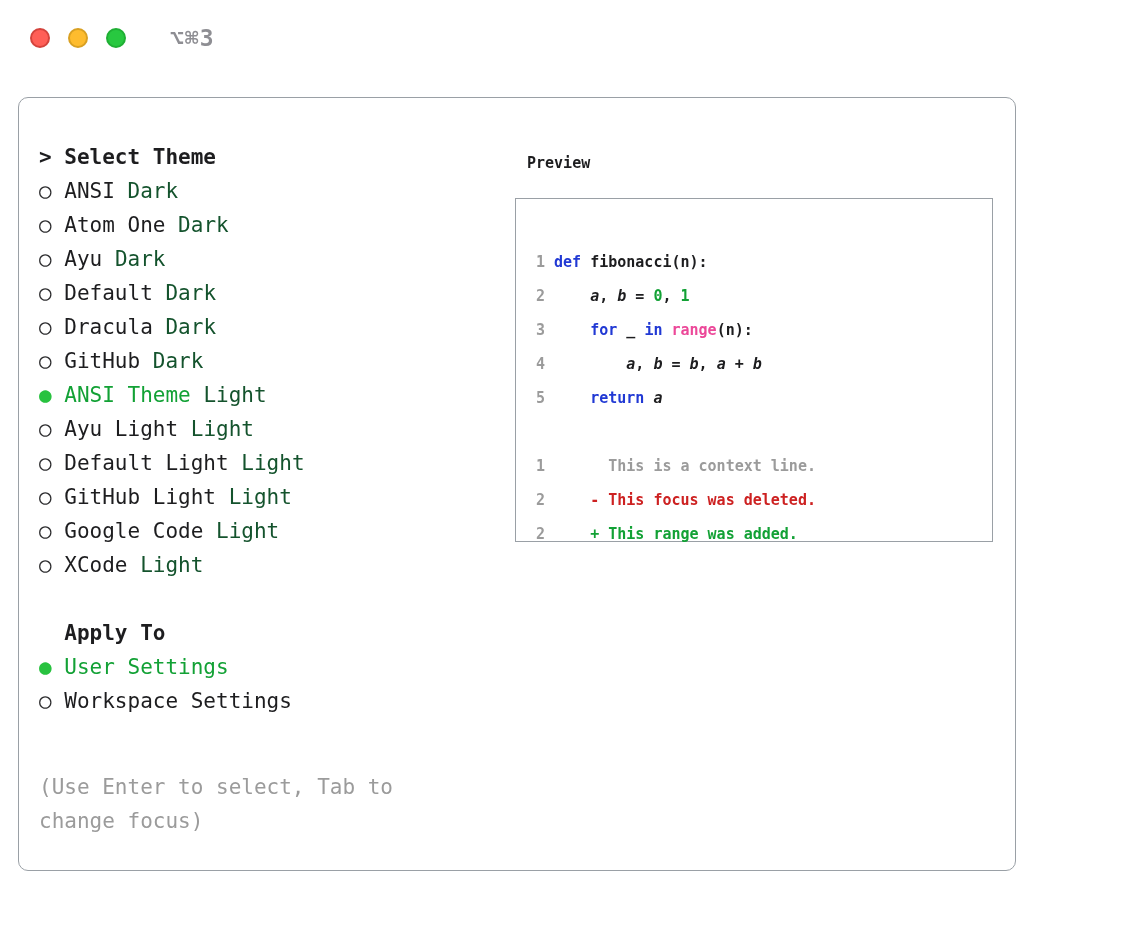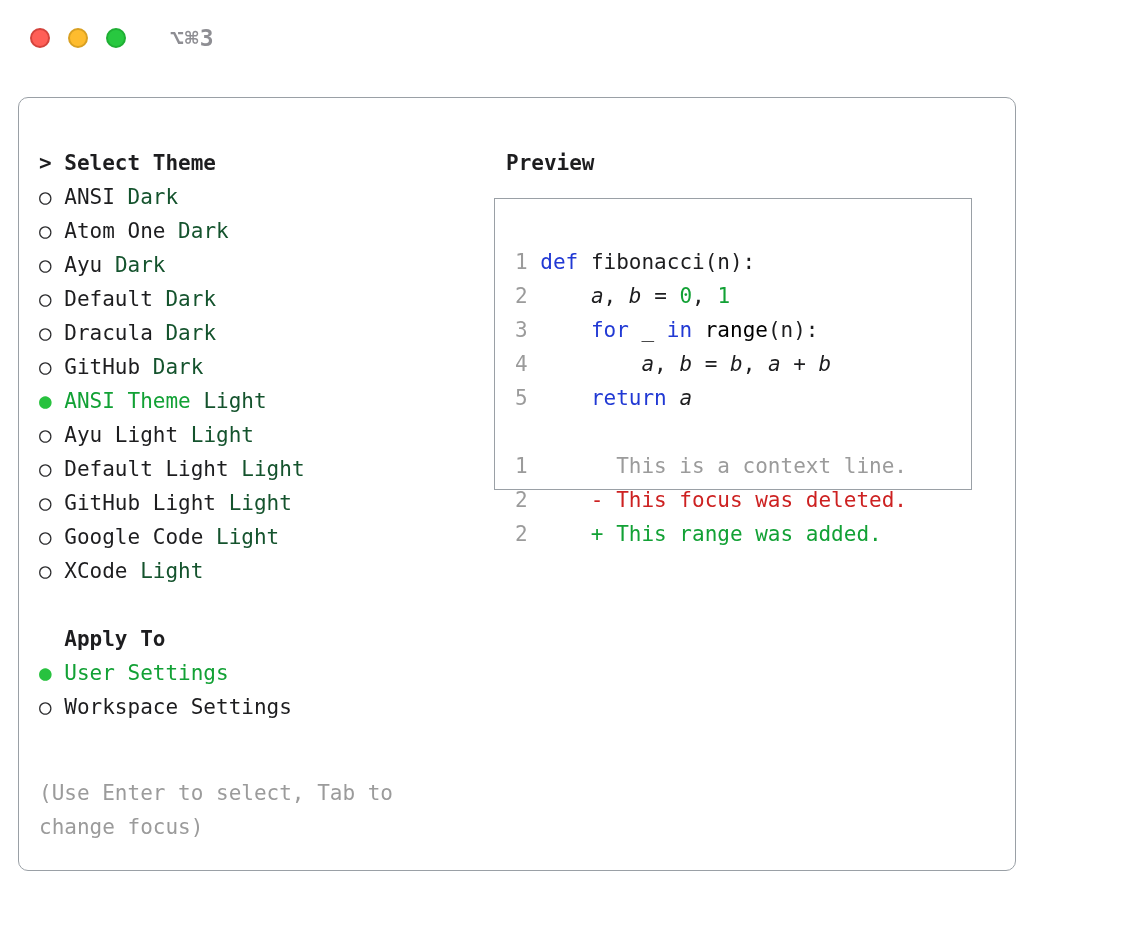--- a/index.html
+++ b/index.html
@@ -23,50 +23,51 @@
 
   
   .panel {
     position: absolute; left: 18px; top: 97px;
     width: 998px; height: 774px;
     border: 1.5px solid #9aa0a6; border-radius: 10px;
     background: #ffffff;
   }
 
   .left-col {
-    position: absolute; left: 20px; top: 48px; width: 420px;
+    position: absolute; left: 20px; top: 42px; width: 420px;
     font-size: 21px; line-height: 34px;
   }
   .section-title { font-weight: 700; white-space: pre; }
   .apply-title   { font-weight: 700; white-space: pre; padding-left: 2ch; margin-top: 34px; }
   .row { white-space: pre; cursor: default; }
   .radio { color: #2e2e30; }
   .row.selected .radio { color: #28c23f; }
   .row.selected .opt-label { color: #12a135; }
   .variant { color: #14532d; }
   .hint { margin-top: 52px; color: #9b9b9b; width: 392px; }
 
   .right-col {
-    position: absolute; left: 467px; top: 48px;
-    font-size: 21px; line-height: 34px;
+    position: absolute; left: 488px; top: 48px;
+    font-size: 15px; line-height: 34px;
   }
   .preview-title { font-weight: 700; padding-left: 20px; white-space: pre; }
   .preview-box {
     margin-top: 18px; margin-left: 8px;
-    width: 478px; height: 292px;
+    width: 478px; height: 344px;
     border: 1.5px solid #9aa0a6;
     background: #ffffff;
+    font-weight: bold;
   }
   .code { padding: 46px 0 0 20px; }
   .code-line { white-space: pre; min-height: 34px; }
   .lnum   { color: #9b9b9b; }
   .tk-pl  { color: #1d1d1f; }
   .tk-kw  { color: #2139d4; }
   .tk-lit { color: #12a135; }
-  .tk-fn  { color: #000000; }
+  .tk-fn  { color: #ec4899; }
   .tk-var { font-style: italic; color: #1d1d1f; }
   .tk-ctx { color: #9b9b9b; margin-top: 42px; }
   .tk-del { color: #cd2121; }
   .tk-add { color: #12a135; }
 </style>
 </head>
 <body>
 
 <div class="titlebar">
   <span class="light red"></span>

